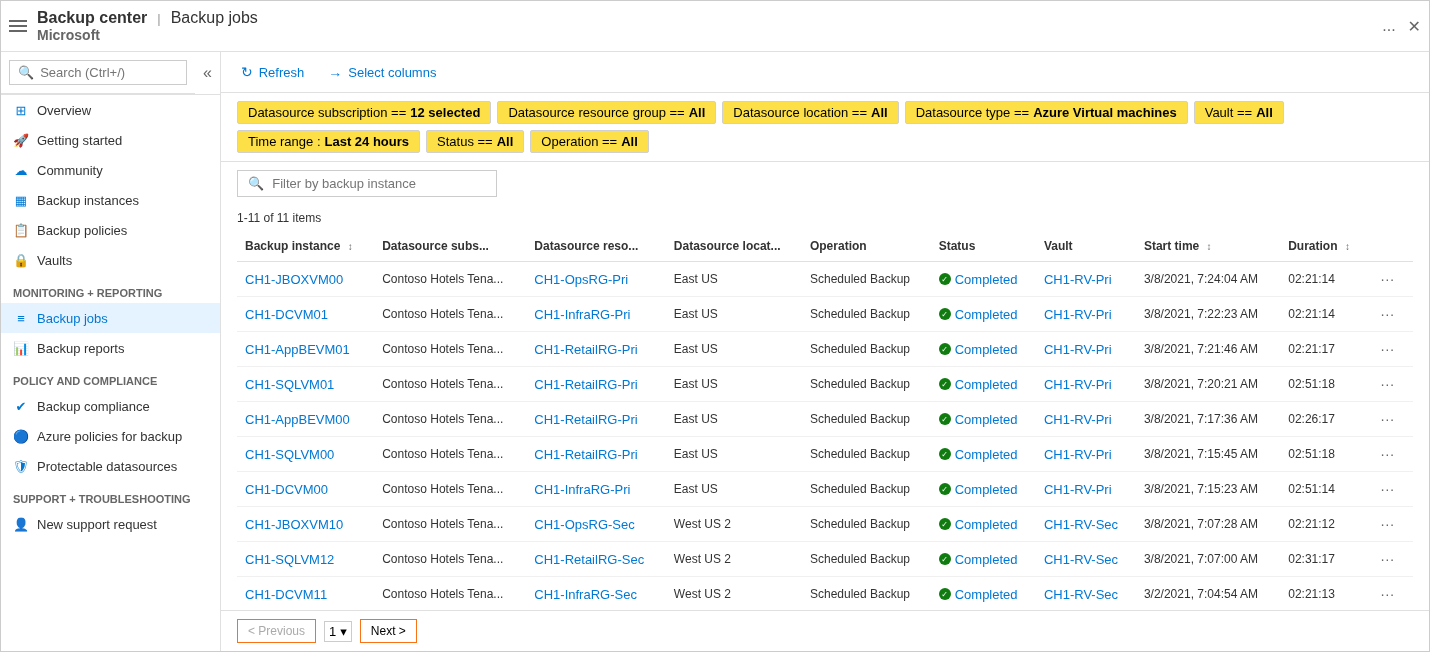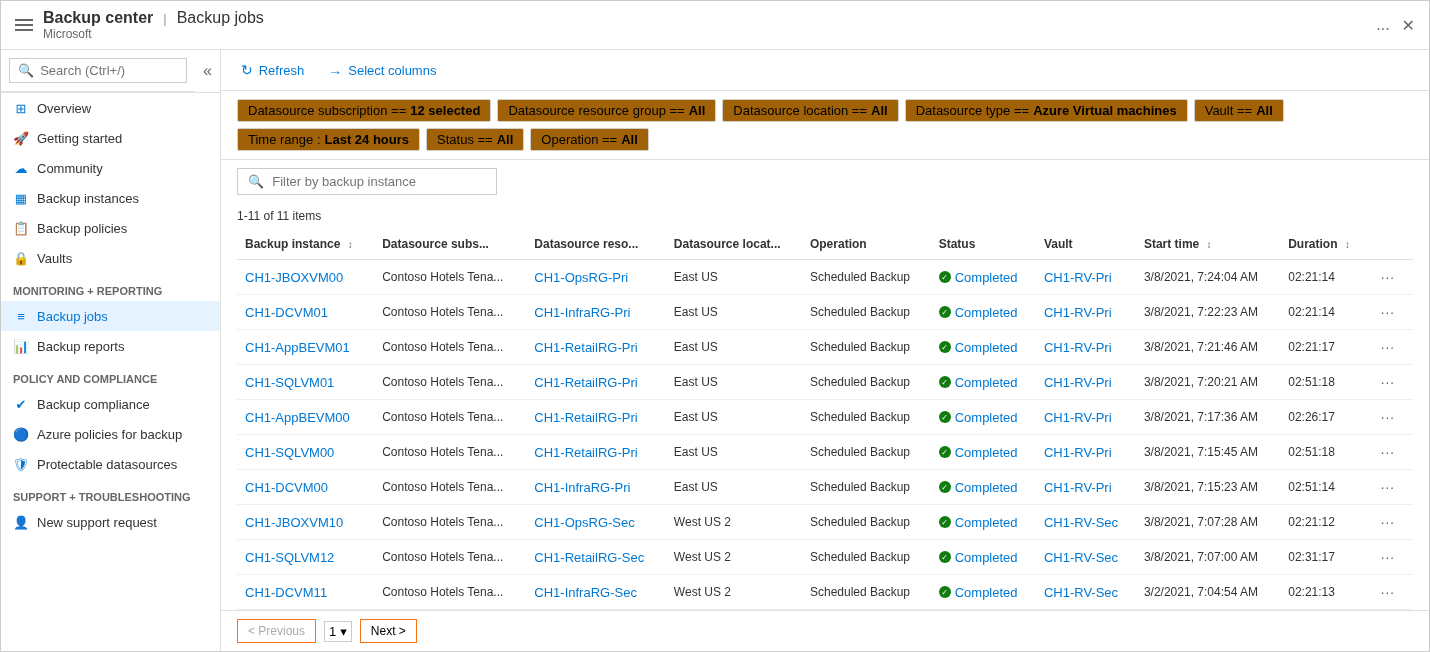--- a/index.html
+++ b/index.html
@@ -1,27 +1,27 @@
 <!DOCTYPE html>
 <html><head>
   <meta charset="utf-8">
   <style>
     * { box-sizing: border-box; margin: 0; padding: 0; font-family: 'Segoe UI', Arial, sans-serif; font-size: 13px; }
     body { background: #fff; overflow: hidden; }
     .app-container { width: 1430px; height: 652px; display: flex; flex-direction: column; border: 1px solid #ccc; }
     
     
-    .title-bar { display: flex; align-items: center; justify-content: space-between; padding: 8px 14px; border-bottom: 1px solid #e0e0e0; background: #fff; }
+    .title-bar { display: flex; align-items: center; justify-content: space-between; padding: 8px 8px; border-bottom: 1px solid #e0e0e0; background: #fff; }
     .title-bar-left { display: flex; align-items: center; gap: 8px; }
     .hamburger-icon { width: 20px; height: 20px; display: flex; flex-direction: column; gap: 3px; cursor: pointer; justify-content: center; }
     .hamburger-icon span { display: block; width: 18px; height: 2px; background: #666; }
     .title-text { font-size: 16px; font-weight: 600; color: #333; }
     .title-pipe { color: #999; margin: 0 6px; }
     .title-sub { font-size: 16px; color: #333; }
-    .subtitle { font-size: 12px; color: #666; }
+    .subtitle { font-size: 14px; color: #666; font-weight: bold; }
     .more-icon { cursor: pointer; color: #666; font-size: 16px; }
     .close-icon { cursor: pointer; color: #666; font-size: 16px; }
 
     
     .main-layout { display: flex; flex: 1; overflow: hidden; }
     
     
     .sidebar { width: 220px; border-right: 1px solid #e0e0e0; display: flex; flex-direction: column; overflow-y: auto; background: #fff; }
     .search-box { padding: 8px; border-bottom: 1px solid #e0e0e0; }
     .search-input-wrap { display: flex; align-items: center; border: 1px solid #ccc; padding: 4px 8px; gap: 6px; }
@@ -37,21 +37,21 @@
     
     
     .content { flex: 1; display: flex; flex-direction: column; overflow: hidden; }
     
     
     .toolbar { display: flex; align-items: center; gap: 16px; padding: 8px 16px; border-bottom: 1px solid #e0e0e0; }
     .toolbar-btn { display: flex; align-items: center; gap: 6px; cursor: pointer; color: #0078d4; font-size: 13px; background: none; border: none; padding: 4px; }
     
     
     .filters-area { padding: 8px 16px; border-bottom: 1px solid #e0e0e0; display: flex; flex-wrap: wrap; gap: 6px; }
-    .filter-tag { display: flex; align-items: center; background: #a16207; border: 1px solid #d0d0d0; padding: 3px 10px; font-size: 12px; border-radius: 2px; gap: 4px; }
+    .filter-tag { display: flex; align-items: center; background: #fde047; border: 1px solid #d0d0d0; padding: 3px 10px; font-size: 12px; border-radius: 2px; gap: 4px; }
     .filter-tag strong { font-weight: 600; }
     
     
     .search-bar { padding: 8px 16px; }
     .instance-search { display: flex; align-items: center; border: 1px solid #ccc; padding: 5px 10px; gap: 8px; width: 260px; }
     .instance-search input { border: none; outline: none; font-size: 13px; width: 100%; }
     
     
     .table-area { flex: 1; overflow: auto; padding: 0 16px; }
     .count-label { padding: 6px 0; font-size: 12px; color: #333; }

